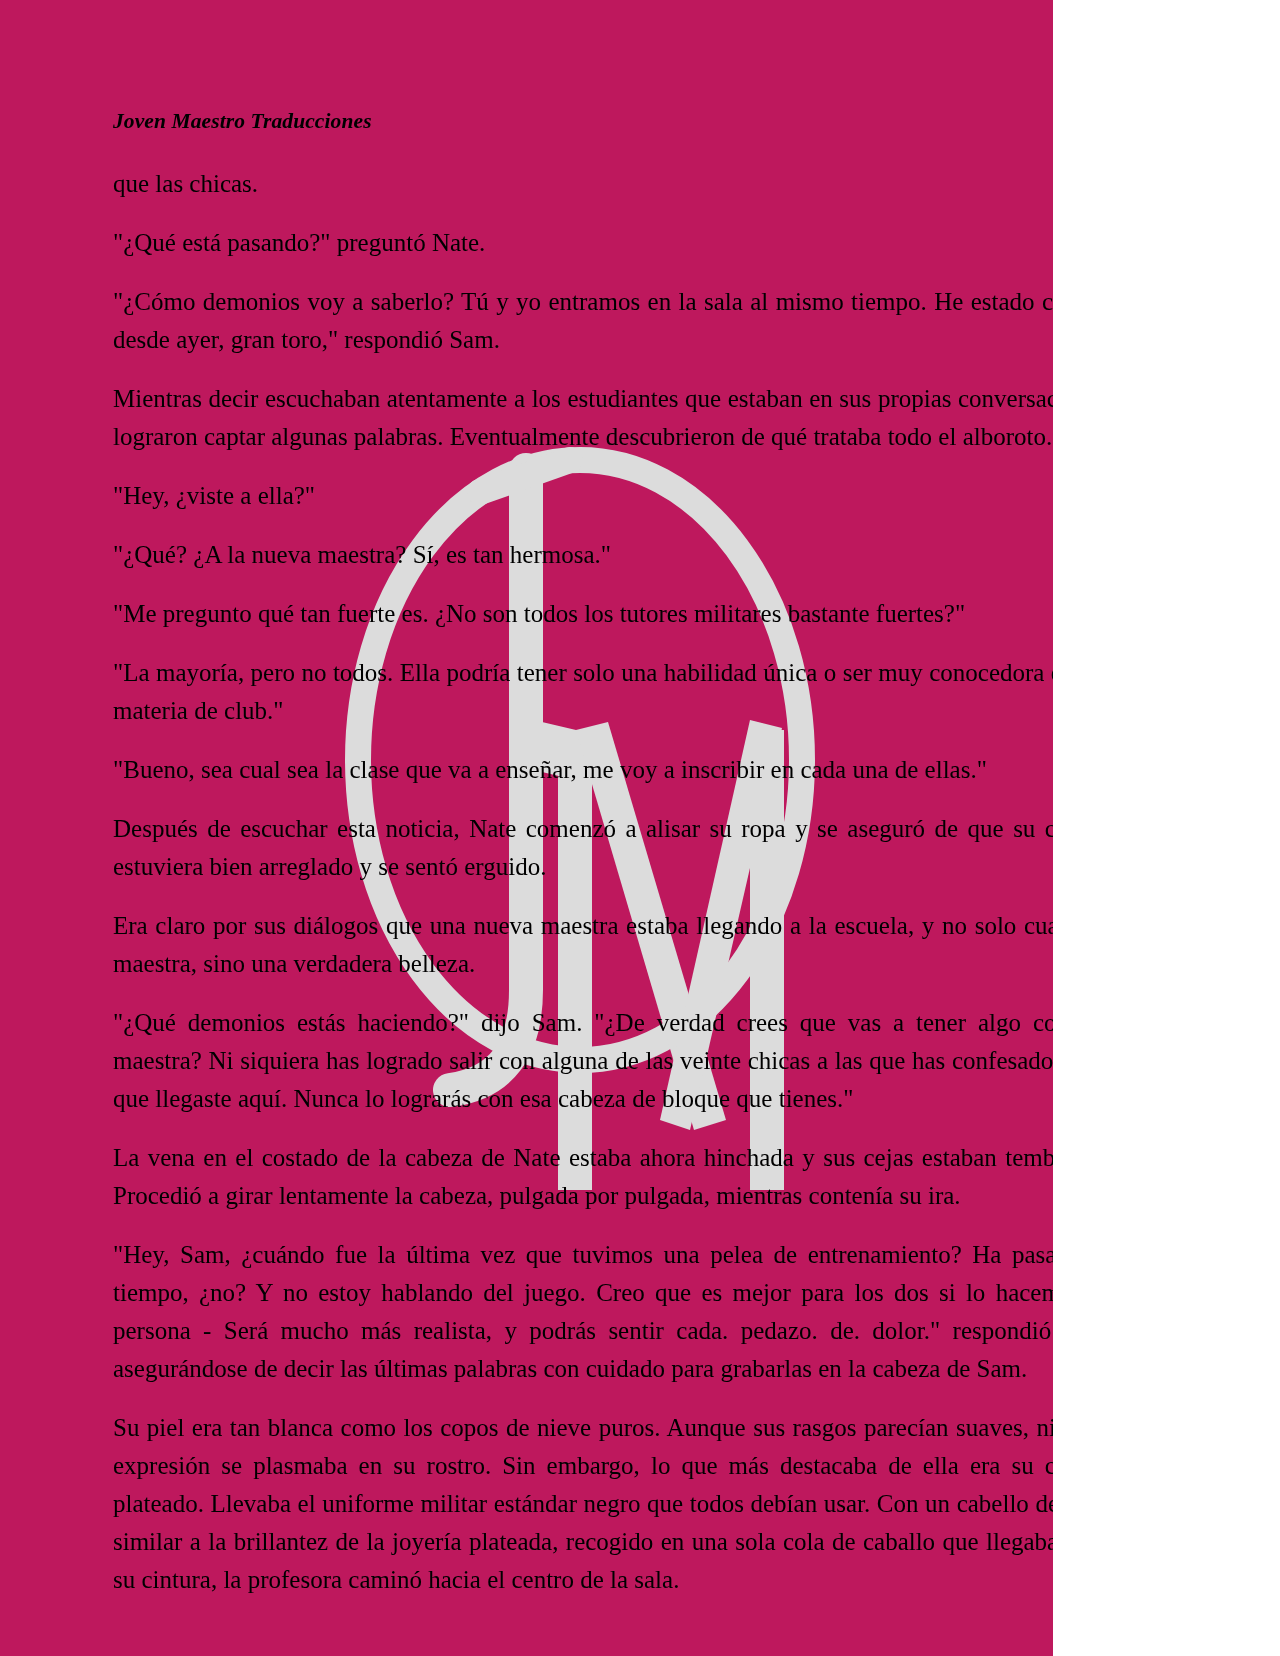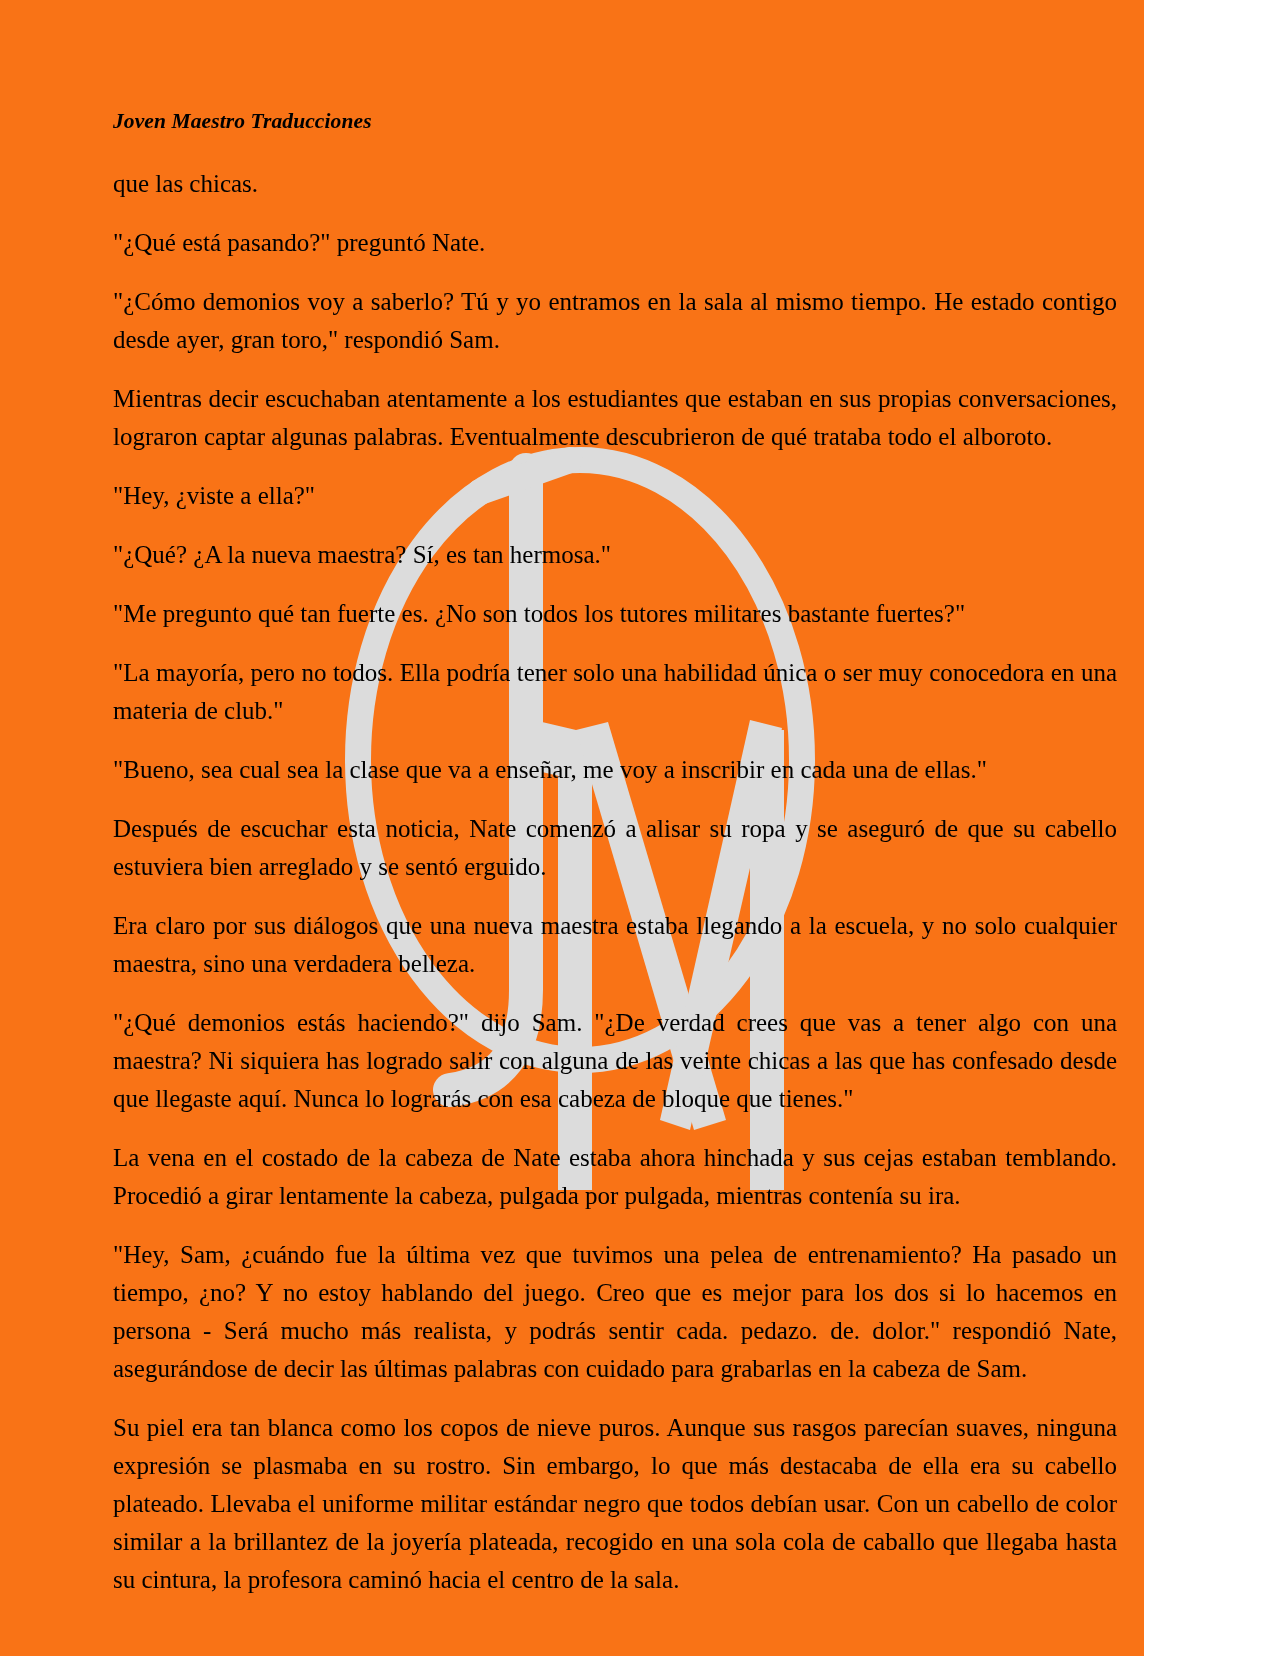--- a/index.html
+++ b/index.html
@@ -10,23 +10,23 @@
   body {
     width: 1280px;
     height: 1656px;
     font-family: "Liberation Serif", "DejaVu Serif", serif;
     color: #000000;
     overflow: hidden;
   }
 
   .page {
     position: relative;
-    width: 1144px;
+    width: 1053px;
     height: 1656px;
-    background: #f97316;
+    background: #be185d;
     overflow: hidden;
   }
 
   
   .watermark {
     position: absolute;
     left: 330px;
     top: 430px;
     width: 500px;
     height: 790px;

